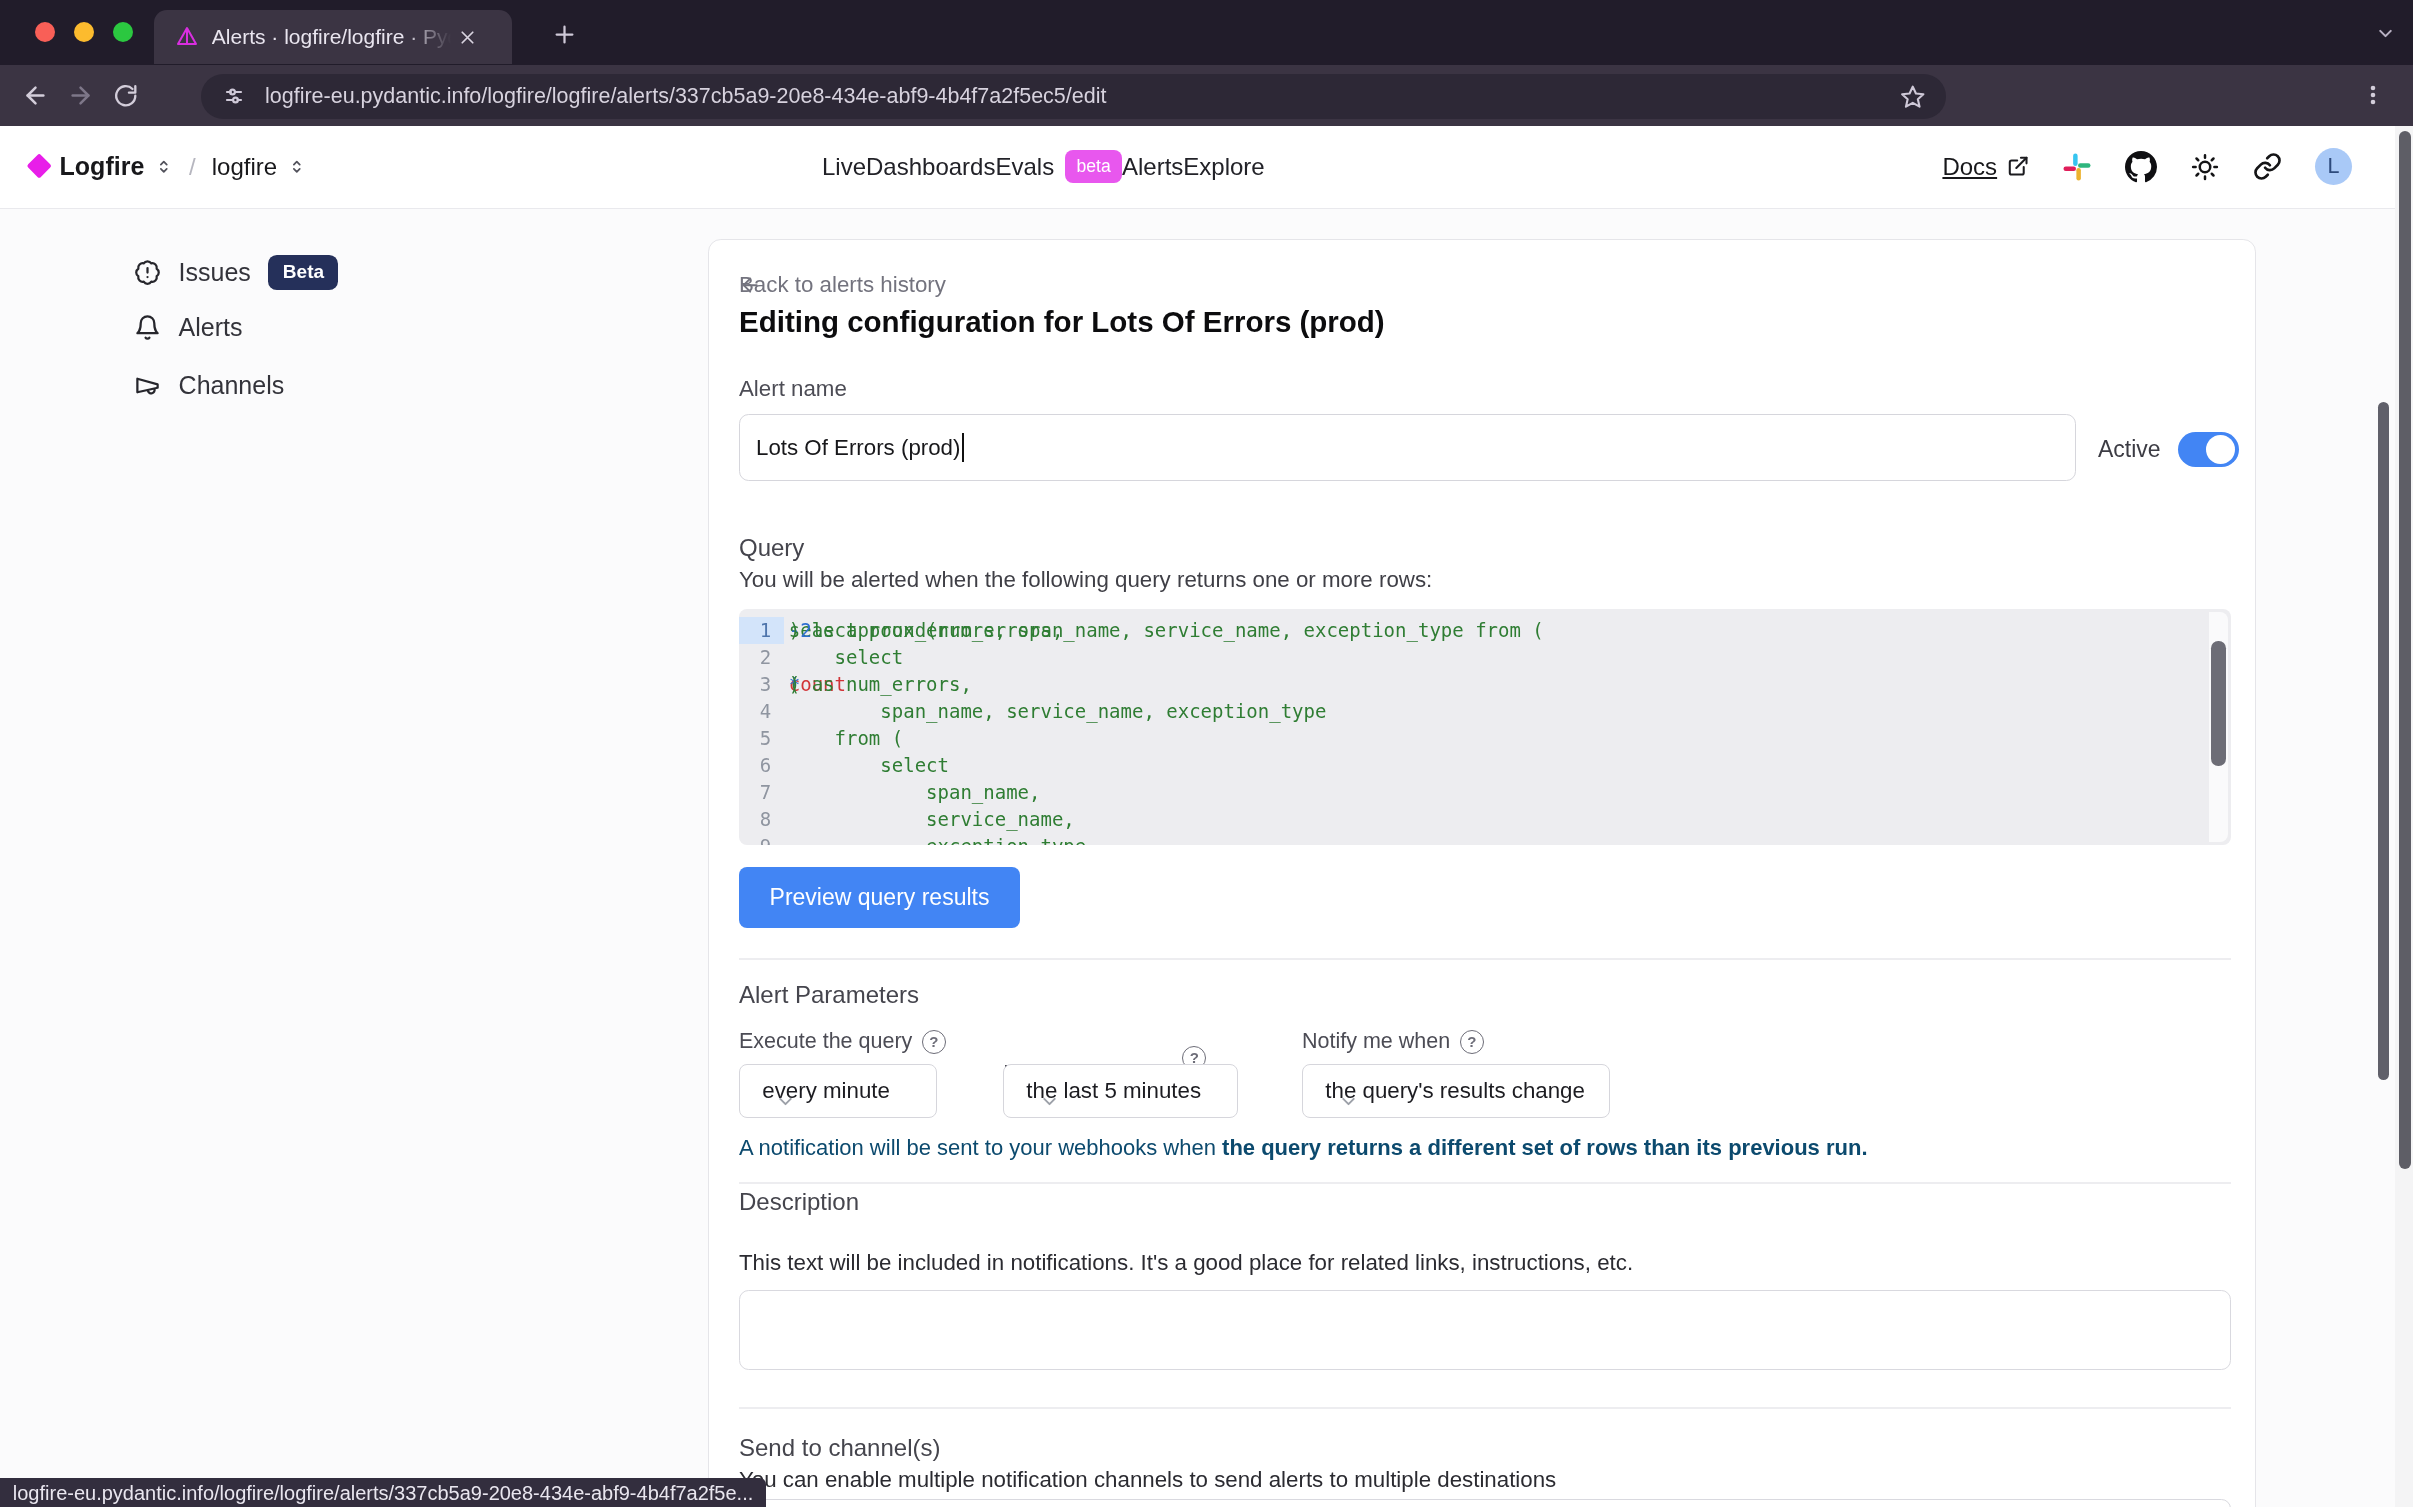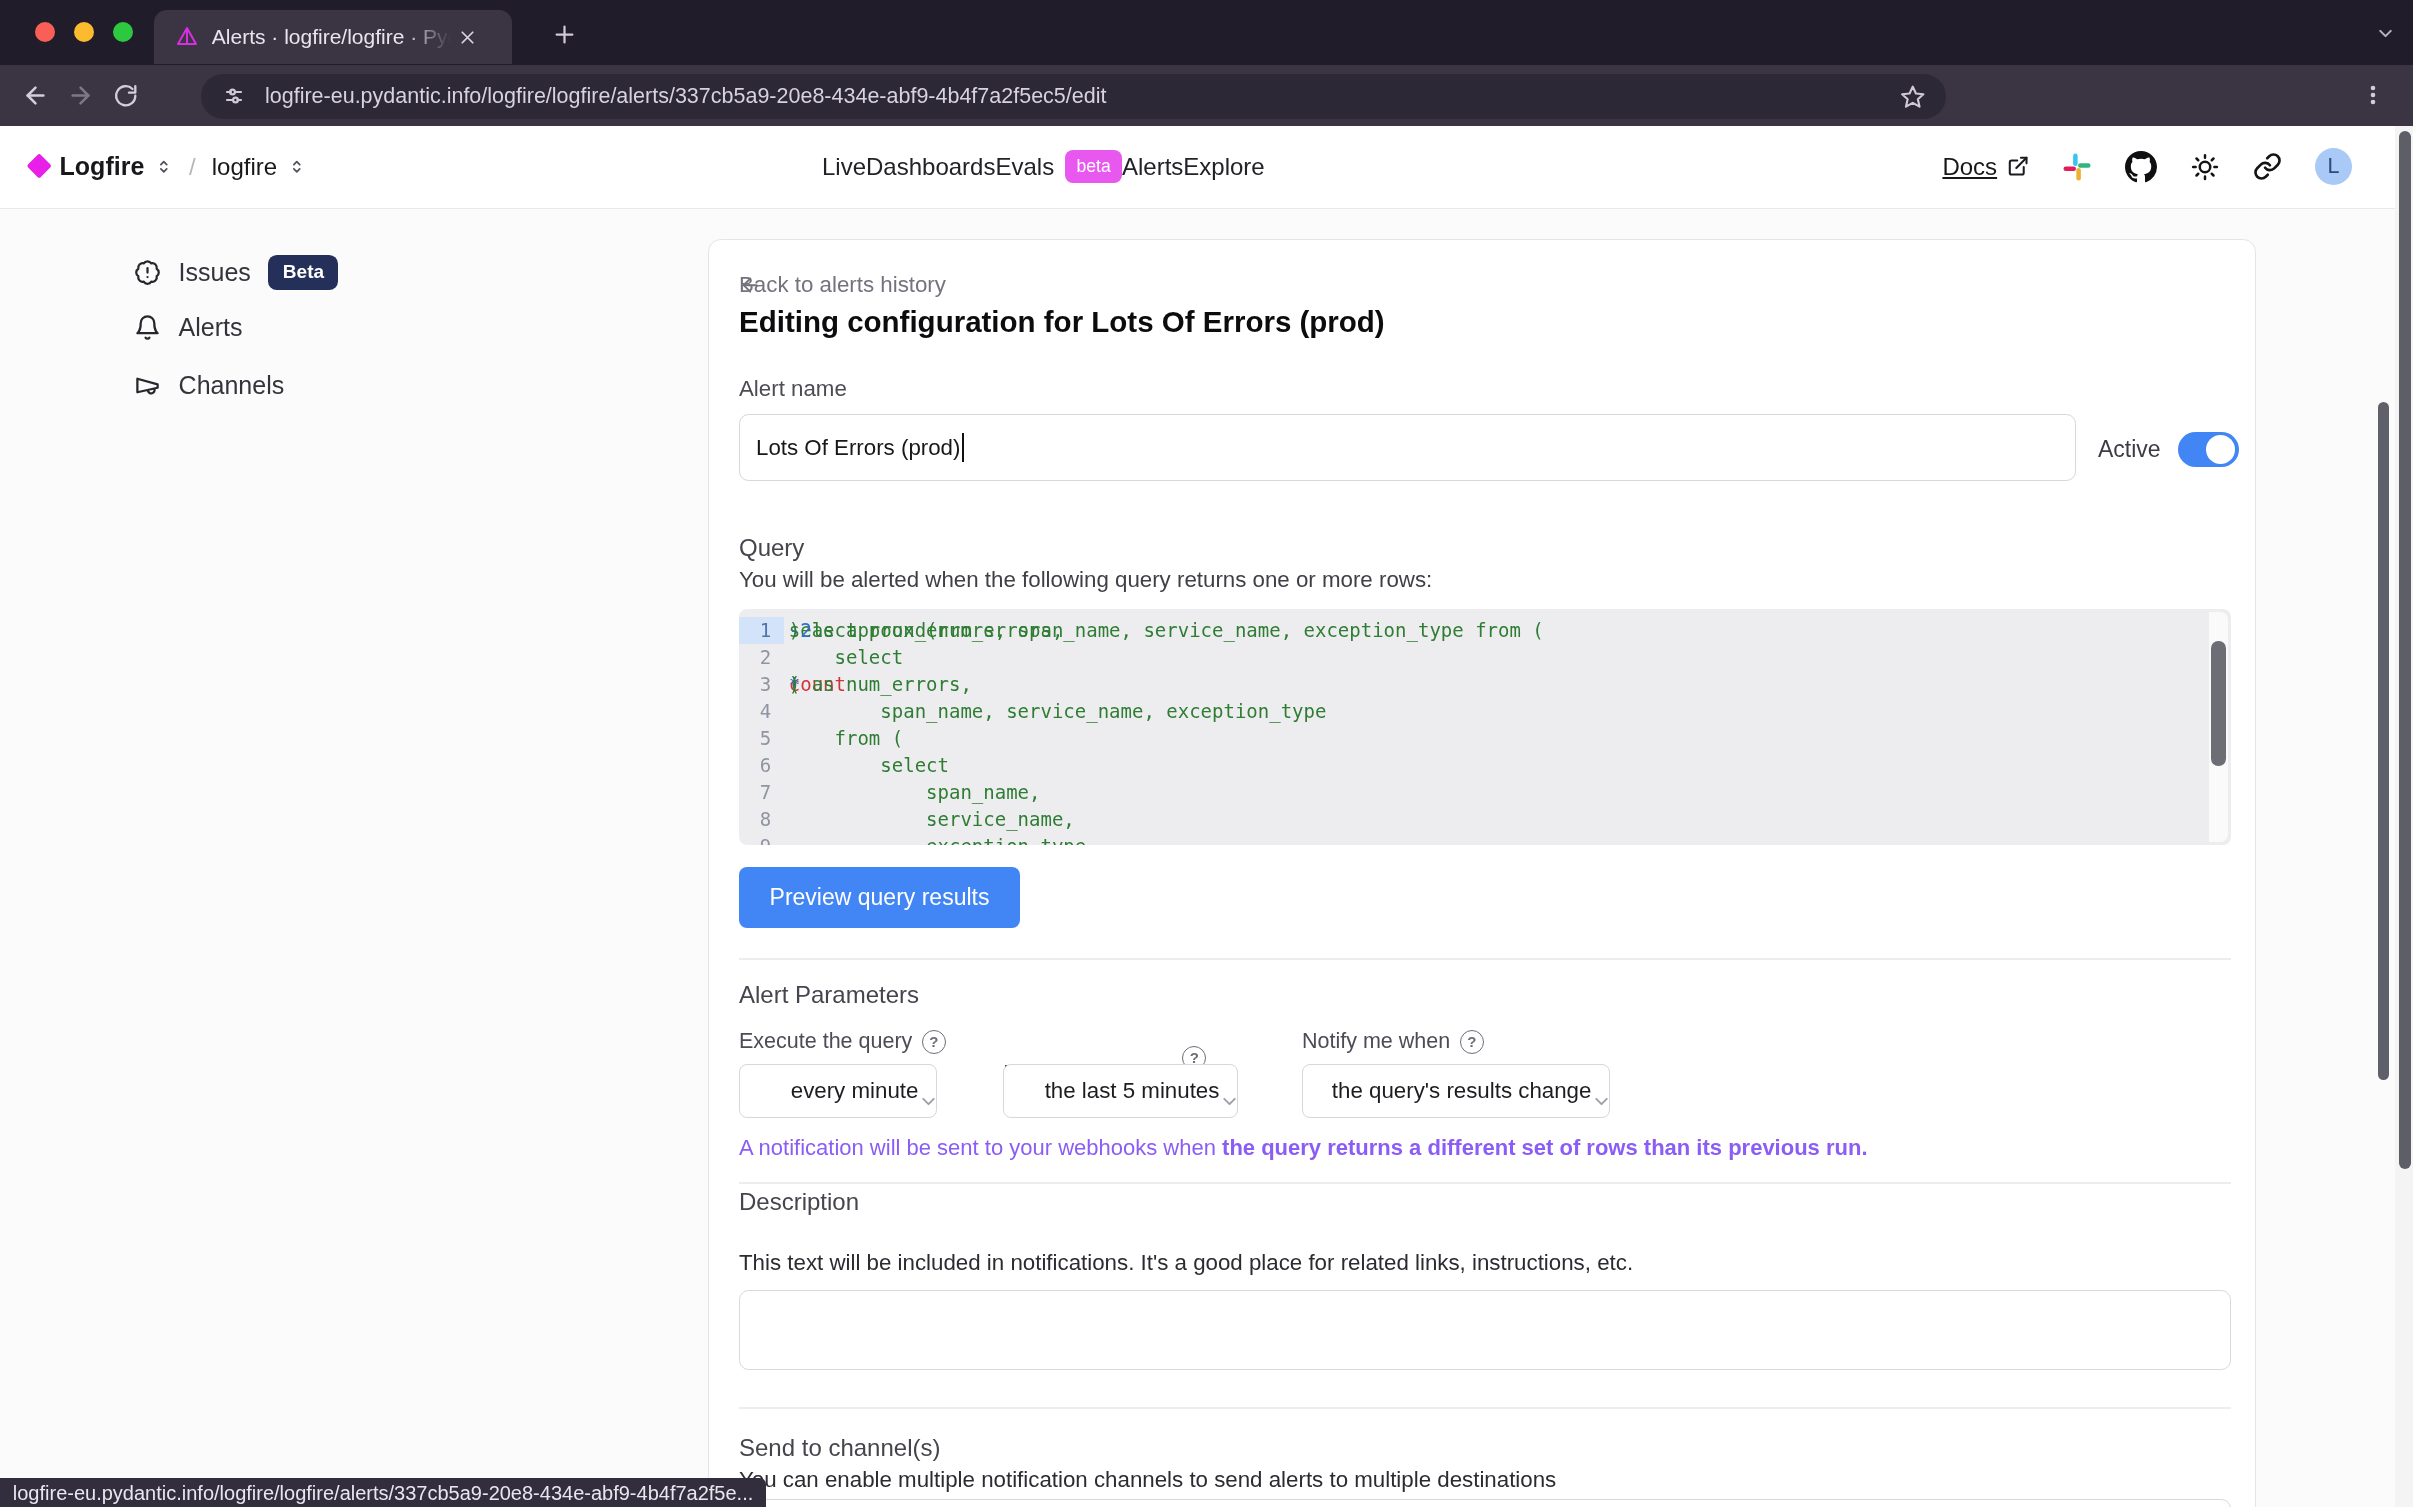--- a/index.html
+++ b/index.html
@@ -93,25 +93,25 @@
 
   .divider { left:30px; width:1492px; height:1.6px; background:#ededf0; }
   .div-1 { top:718px; } .div-2 { top:942px; } .div-3 { top:1167px; }
 
   .params-h { left:30px; top:741px; }
   .param-lbl { top:789px; font-size:21.5px; color:#4c4c55; display:flex; align-items:center; gap:9.6px; }
   .p1{ left:30px; } .p2{ left:294px; } .p3{ left:593px; }
   .help { position:static; width:24px; height:24px; border:1.6px solid #6d6d78; border-radius:50%; color:#6d6d78;
          font-size:15px; display:flex; align-items:center; justify-content:center; font-weight:600; }
   .select-box { top:824px; height:54px; border:1.6px solid #d6d6dc; border-radius:8px; background:#fff;
-         display:flex; align-items:center; justify-content:flex-end; padding:0 17.6px 0 22.3px; }
+         display:flex; align-items:center; justify-content:flex-start; padding:0 17.6px 0 22.3px; }
   .s1{ left:30px; width:198px; } .s2{ left:294px; width:235px; } .s3{ left:593px; width:308px; }
   .select-box .val { position:static; font-size:22.3px; color:#1c1c21; white-space:nowrap; }
   .chev { color:#9ca0a8; margin-left:12.8px; }
-  .param-note { left:30px; top:895px; font-size:22px; color:#8b5cf6; white-space:nowrap; }
+  .param-note { left:30px; top:895px; font-size:22px; color:#0c4a6e; white-space:nowrap; }
   .param-note b { font-weight:700; }
 
   .desc-h { left:30px; top:948px; }
   .desc-sub { left:30px; top:1010px; font-size:22.3px; color:#2b2b31; }
   .desc-area { left:30px; top:1050px; width:1492px; height:80px; border:1.6px solid #d9d9df; border-radius:9.6px; background:#fff; }
 
   .chan-h { left:30px; top:1194px; }
   .chan-sub { left:30px; top:1227px; font-size:22.3px; color:#2b2b31; }
   .chan-box { left:30px; top:1259px; width:1492px; height:48px; border:1.6px solid #d9d9df; border-radius:9.6px; background:#fff; }
 

